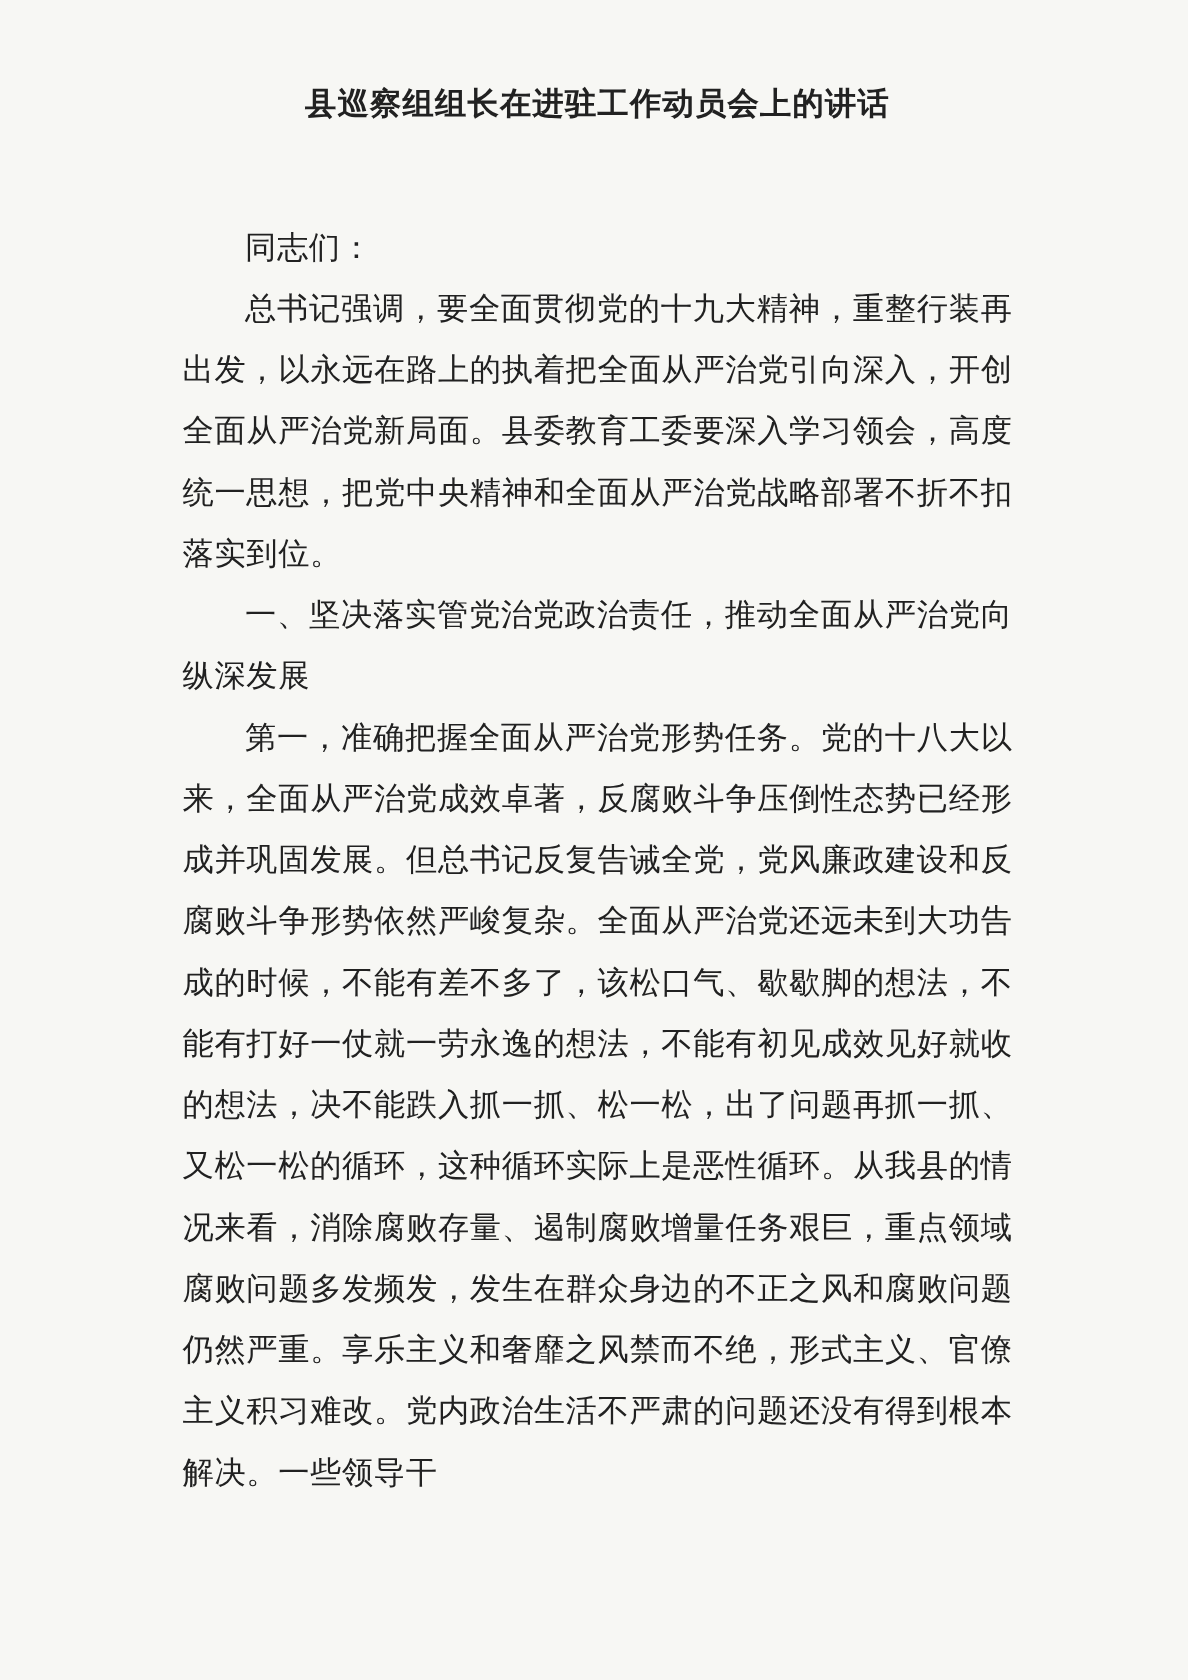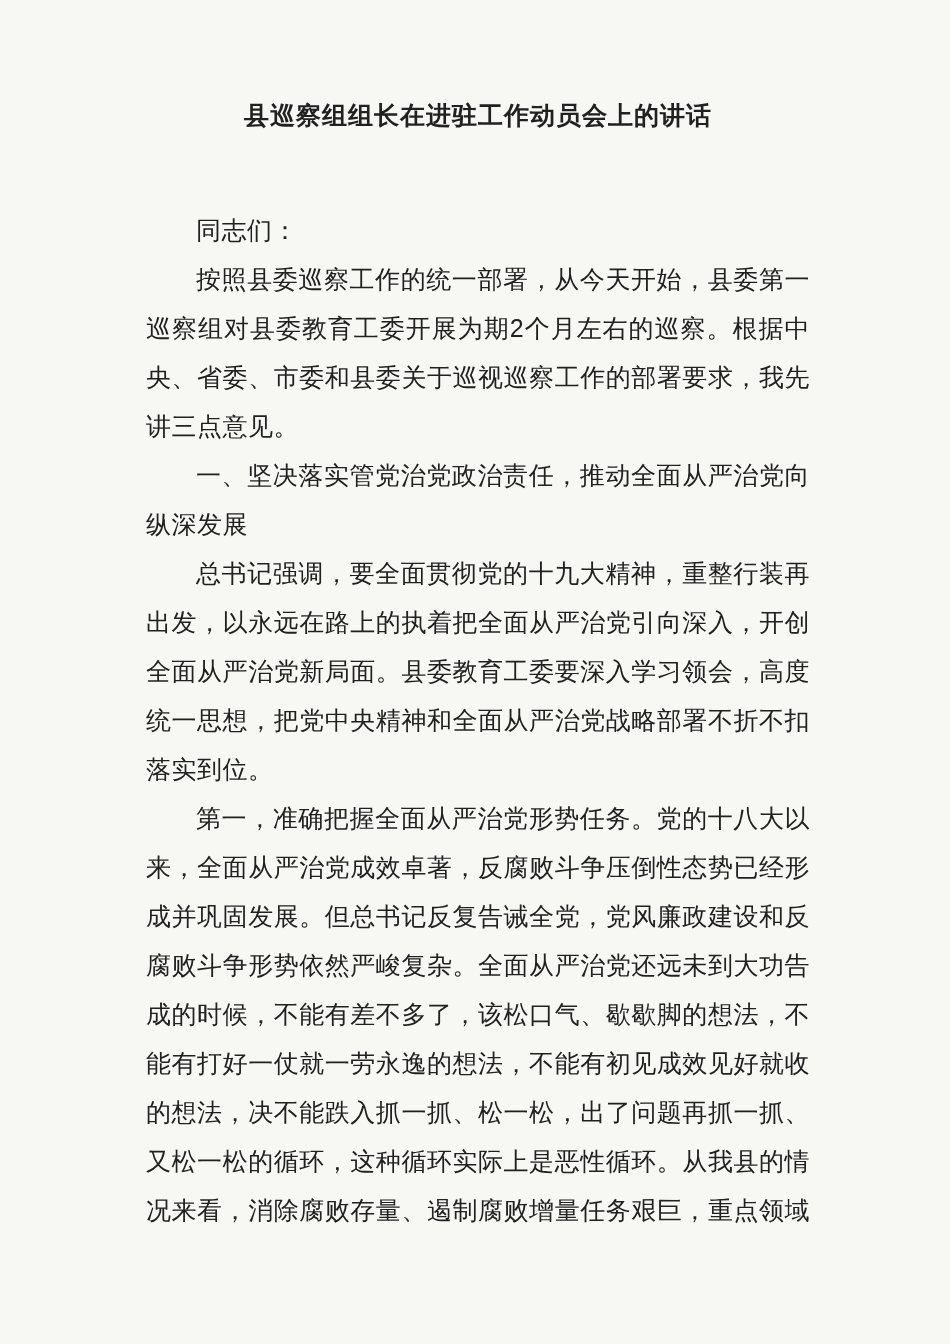--- a/index.html
+++ b/index.html
@@ -15,21 +15,21 @@
     height: 1344px;
     background: var(--bg);
     color: var(--fg);
     font-family: "Liberation Sans", sans-serif;
     overflow: hidden;
   }
   .page {
     box-sizing: border-box;
     width: 950px;
     height: 1232px;
-    padding: 98px 140px 0 146px;
+    padding: 66px 140px 0 146px;
     overflow: hidden;
   }
   .doc-title {
     margin: 0 0 74px 0;
     text-align: center;
     font-size: 25px;
     line-height: 34px;
     font-weight: 700;
     letter-spacing: 1px;
   }
@@ -43,20 +43,19 @@
   }
 </style>
 </head>
 <body>
 
 <div class="page">
   <h1 class="doc-title">县巡察组组长在进驻工作动员会上的讲话</h1>
 
   <p class="para">同志们：</p>
 
-  <p class="para">按照县委巡察工作的统一部署，从今天开始，县委第一巡察组对县委教育工委开展为期2个月左右的巡察。根据中央、省委、市委和县委关于巡视巡察工作的部署要求，我先讲三点意见。</p>
+
+  <p class="para">总书记强调，要全面贯彻党的十九大精神，重整行装再出发，以永远在路上的执着把全面从严治党引向深入，开创全面从严治党新局面。县委教育工委要深入学习领会，高度统一思想，把党中央精神和全面从严治党战略部署不折不扣落实到位。</p>
 
   <p class="para">一、坚决落实管党治党政治责任，推动全面从严治党向纵深发展</p>
-
-  <p class="para">总书记强调，要全面贯彻党的十九大精神，重整行装再出发，以永远在路上的执着把全面从严治党引向深入，开创全面从严治党新局面。县委教育工委要深入学习领会，高度统一思想，把党中央精神和全面从严治党战略部署不折不扣落实到位。</p>
 
   <p class="para">第一，准确把握全面从严治党形势任务。党的十八大以来，全面从严治党成效卓著，反腐败斗争压倒性态势已经形成并巩固发展。但总书记反复告诫全党，党风廉政建设和反腐败斗争形势依然严峻复杂。全面从严治党还远未到大功告成的时候，不能有差不多了，该松口气、歇歇脚的想法，不能有打好一仗就一劳永逸的想法，不能有初见成效见好就收的想法，决不能跌入抓一抓、松一松，出了问题再抓一抓、又松一松的循环，这种循环实际上是恶性循环。从我县的情况来看，消除腐败存量、遏制腐败增量任务艰巨，重点领域腐败问题多发频发，发生在群众身边的不正之风和腐败问题仍然严重。享乐主义和奢靡之风禁而不绝，形式主义、官僚主义积习难改。党内政治生活不严肃的问题还没有得到根本解决。一些领导干</p>
 </div>
 
 </body></html>

